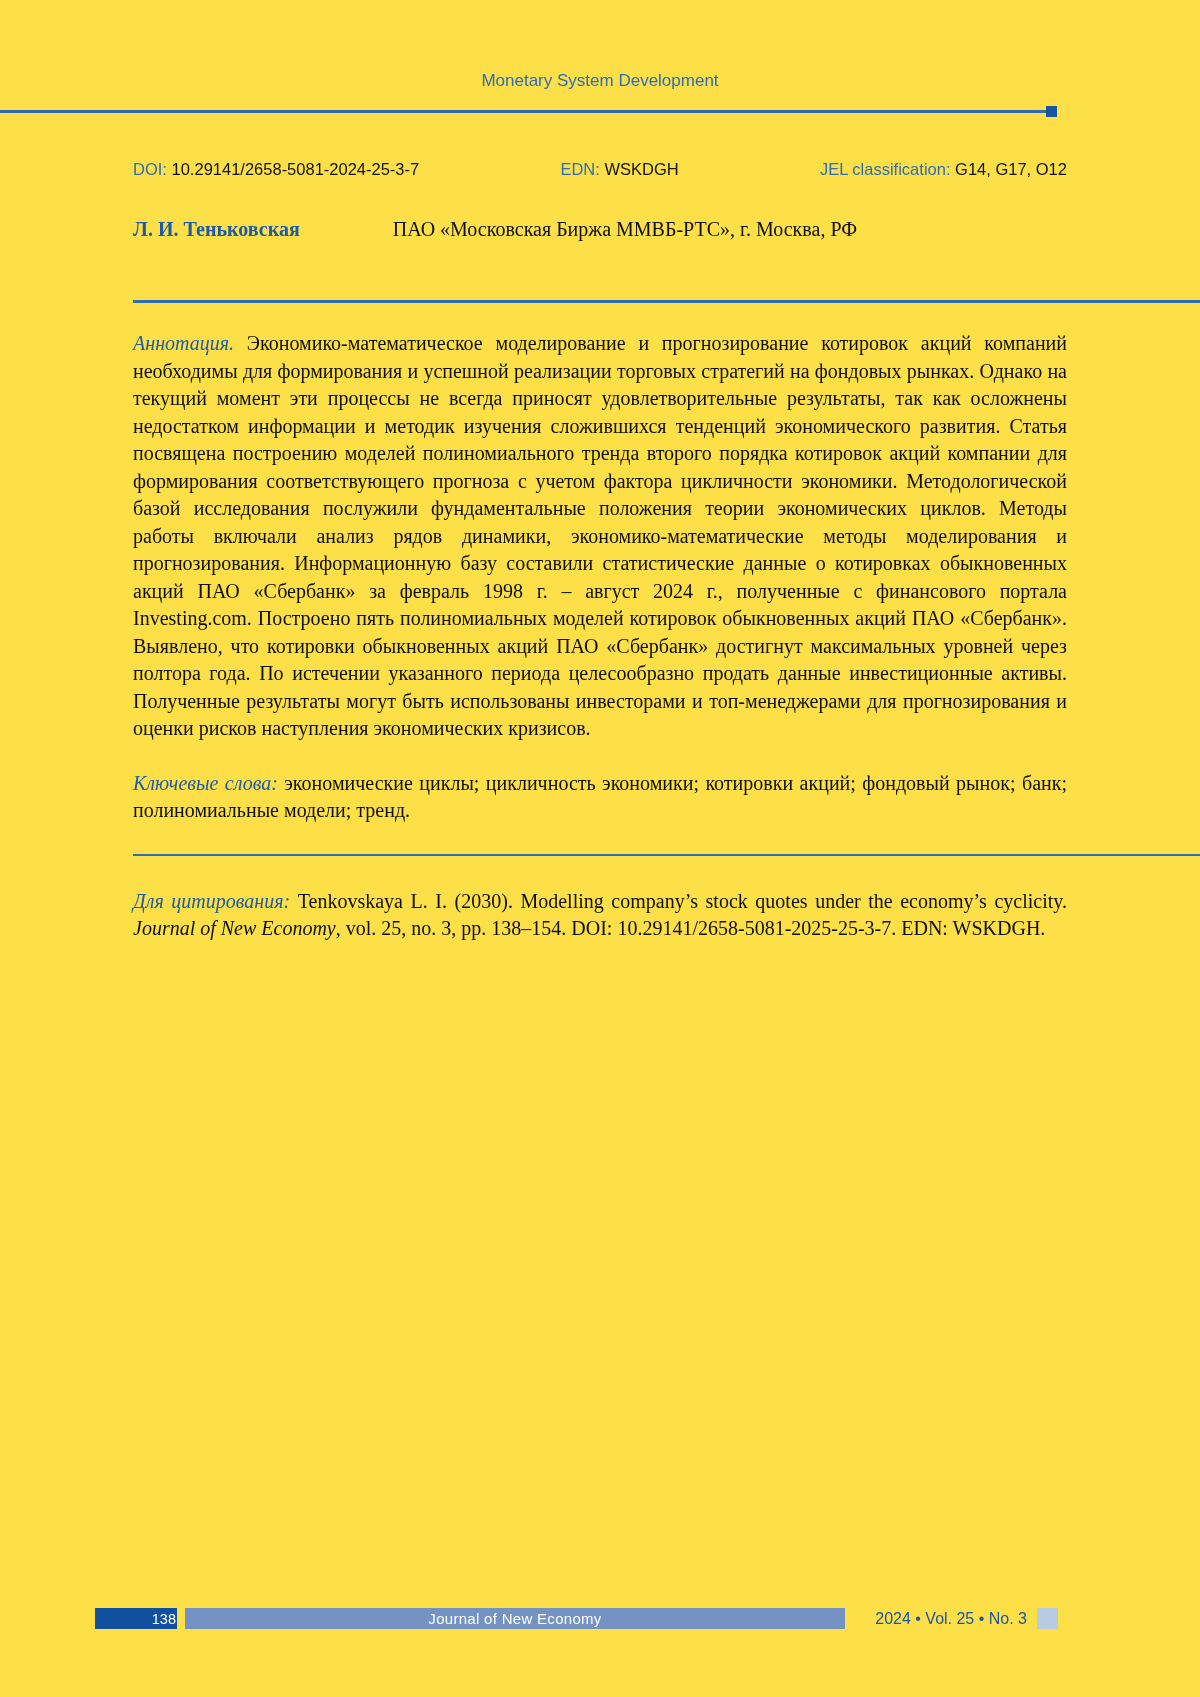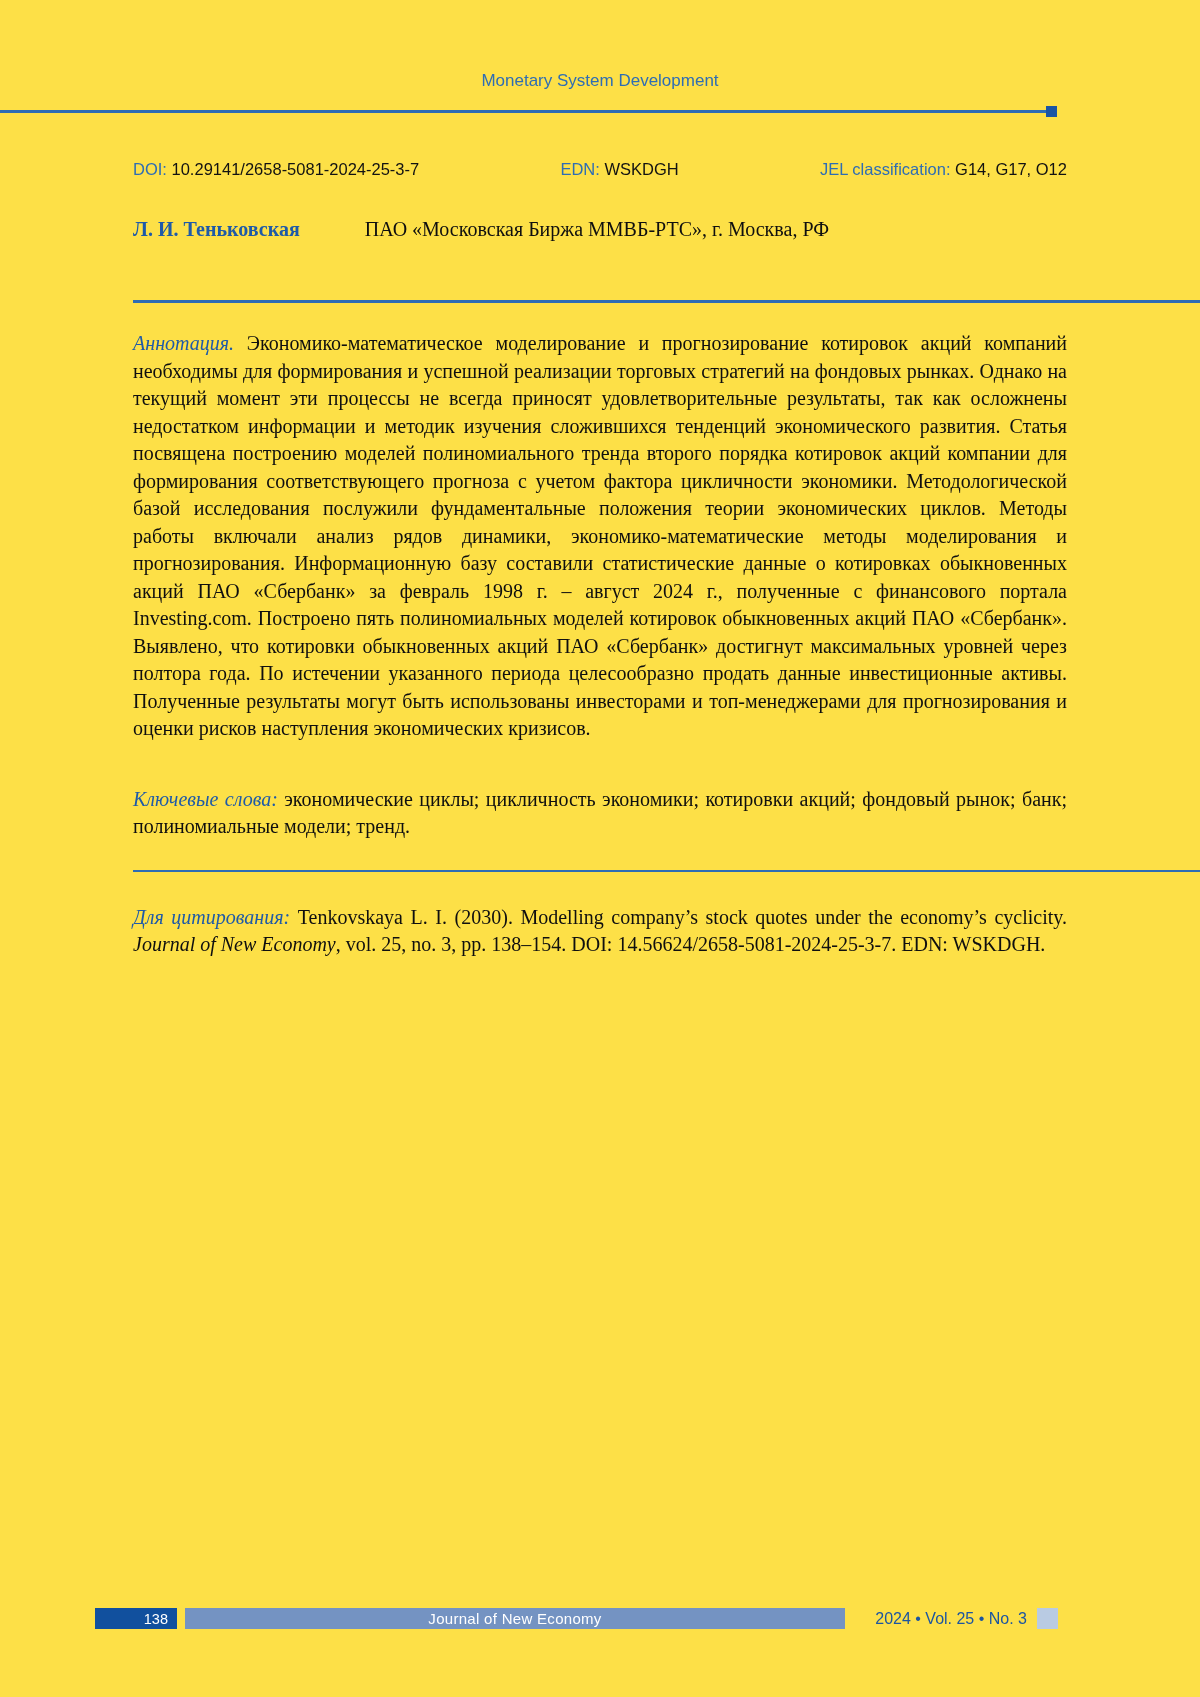--- a/index.html
+++ b/index.html
@@ -34,21 +34,21 @@
     display:flex; justify-content:space-between; align-items:flex-start;
     margin-top:41px;
     font-family:"Liberation Sans", sans-serif;
     font-size:16.5px; line-height:22px;
     color:#121212;
   }
   .meta-label { color:var(--accent, #2E6DB4); }
 
   
   .byline { margin-top:35px; font-size:20px; line-height:28px; }
-  .author-name { color:var(--title-blue, #1E5AA8); font-weight:bold; margin-right:60px; }
+  .author-name { color:var(--title-blue, #1E5AA8); font-weight:bold; margin-right:88px; }
   .affiliation { color:#0f0f0f; }
 
   
   .article-title {
     margin-top:30px;
     text-align:center;
     font-family:"Liberation Sans", sans-serif;
     font-weight:bold;
     font-size:29px;
     line-height:40px;
@@ -62,21 +62,21 @@
   .divider.d2 { margin-top:26px; }
 
   
   .para {
     font-size:20px;
     line-height:27.5px;
     text-align:justify;
     color:#0f0f0f;
   }
   .abstract { margin-top:24px; }
-  .keywords { margin-top:43px; }
+  .keywords { margin-top:27px; }
   .citation { margin-top:28px; }
   .article-info { margin-top:0; }
   .p-label {
     color:var(--title-blue, #1E5AA8);
     font-weight:normal;
     font-style:italic;
   }
   .journal-italic { font-style:italic; }
 
   
@@ -84,21 +84,21 @@
     position:absolute; left:0; top:1608px;
     width:1200px; height:21px;
     display:flex; align-items:stretch;
     font-family:"Liberation Sans", sans-serif;
   }
   .page-num-box {
     margin-left:95px; width:82px;
     background:var(--footer-box, #11509E);
     color:#ffffff; font-size:14.5px;
     display:flex; align-items:center; justify-content:flex-end;
-    padding-right:9px;
+    padding-right:1px;
   }
   .journal-bar {
     margin-left:8px; width:660px;
     background:var(--footer-bar, #7493C2);
     color:#ffffff; font-size:15px; letter-spacing:0.3px;
     display:flex; align-items:center; justify-content:center;
   }
   .issue-info {
     margin-left:12px; width:170px;
     display:flex; align-items:center; justify-content:flex-end;
@@ -150,21 +150,21 @@
   </p>
 
   <div class="content divider d2">
     <div class="line"></div>
 
   </div>
 
   <p class="content para citation">
     <span class="p-label">Для цитирования:</span>
     <span>Tenkovskaya L. I. (2030). Modelling company’s stock quotes under the economy’s cyclicity.</span>
-    <span class="journal-italic">Journal of New Economy</span><span>, vol. 25, no. 3, pp. 138–154. DOI: 14.56624/2658-5081-2024-25-3-7. EDN: WSKDGH.</span>
+    <span class="journal-italic">Journal of New Economy</span><span>, vol. 25, no. 3, pp. 138–154. DOI: 10.29141/2658-5081-2025-25-3-7. EDN: WSKDGH.</span>
   </p>
 
 
   <div class="footer">
     <div class="page-num-box">
       <span>138</span>
     </div>
     <div class="journal-bar">
       <span>Journal of New Economy</span>
     </div>

